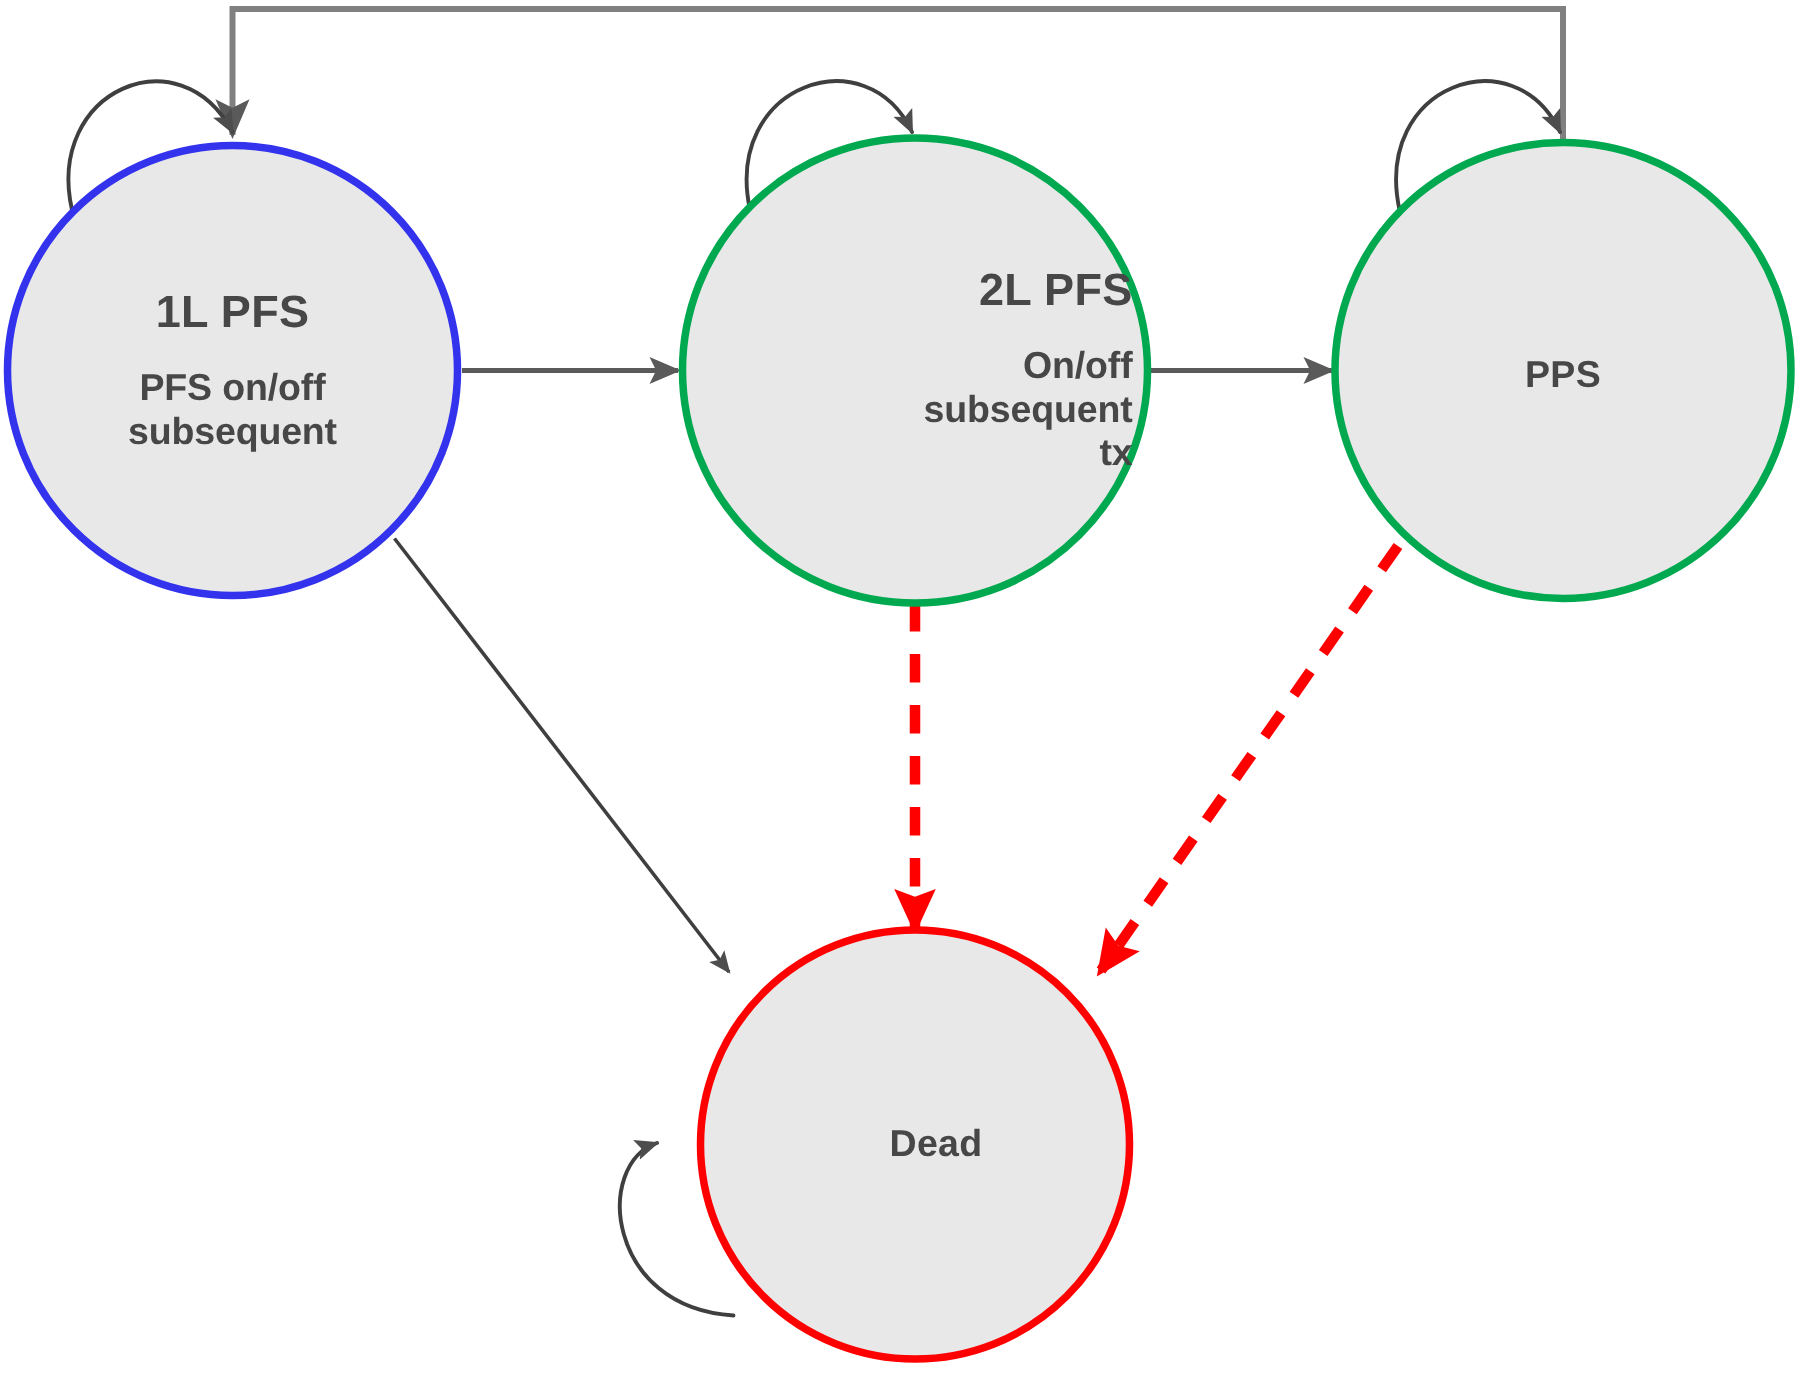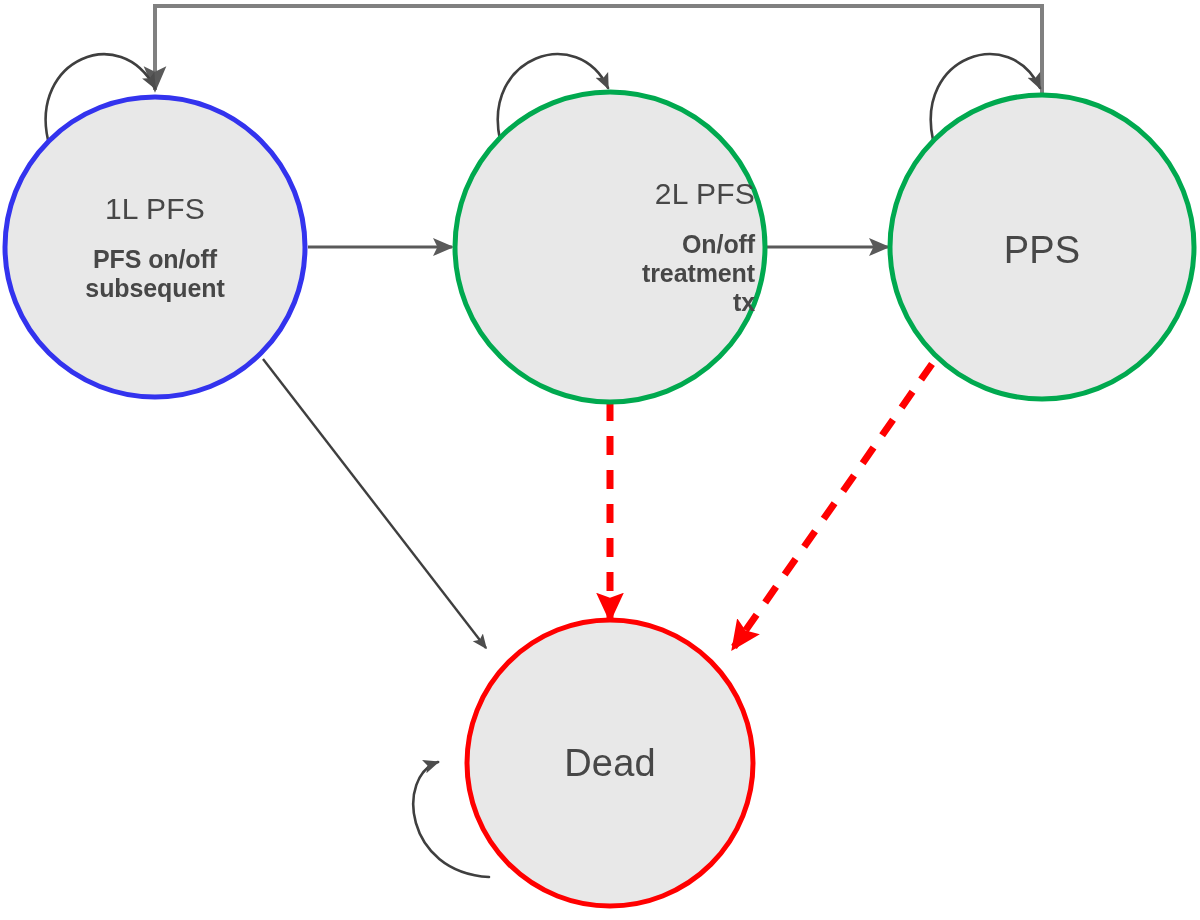--- a/index.html
+++ b/index.html
@@ -37,31 +37,31 @@
     text-align: center;
     color: #474747;
     font-weight: bold;
     line-height: 1.16;
     white-space: pre-line;
     transform: translate(-50%, -50%);
   }
   .node-title {
     display: block;
     font-size: 30px;
-    font-weight: normal;
+    font-weight: bold;
     letter-spacing: 0.2px;
   }
   .node-sub {
     display: block;
     font-size: 25px;
     font-weight: bold;
     letter-spacing: -0.1px;
   }
   .node-title-only {
-    font-size: 38px;
+    font-size: 25px;
   }
 </style>
 </head>
 <body>
 
 <div id="diagram-canvas">
 
   <svg id="diagram-svg" viewBox="0 0 1200 920" xmlns="http://www.w3.org/2000/svg">
     <defs>
       <marker id="arrow-gray" viewBox="0 0 10 10" refX="9" refY="5" markerWidth="6.2" markerHeight="6.2" orient="auto-start-reverse">
@@ -140,26 +140,26 @@
 
     <div class="node-label" style="left:155px; top:247px; width:280px;">
       <span class="node-title">1L PFS</span>
       <span class="node-sub">PFS on/off
 subsequent</span>
     </div>
 
     <div class="node-label" style="left:610px; top:247px; width:290px;text-align:right;">
       <span class="node-title">2L PFS</span>
       <span class="node-sub">On/off
-treatment
+subsequent
 tx</span>
     </div>
 
     <div class="node-label" style="left:1042px; top:250px; width:280px;">
       <span class="node-title node-title-only">PPS</span>
     </div>
 
-    <div class="node-label" style="left:610px; top:763px; width:260px;">
+    <div class="node-label" style="left:624px; top:763px; width:260px;">
       <span class="node-title node-title-only">Dead</span>
     </div>
 
   </div>
 </div>
 
 </body></html>

